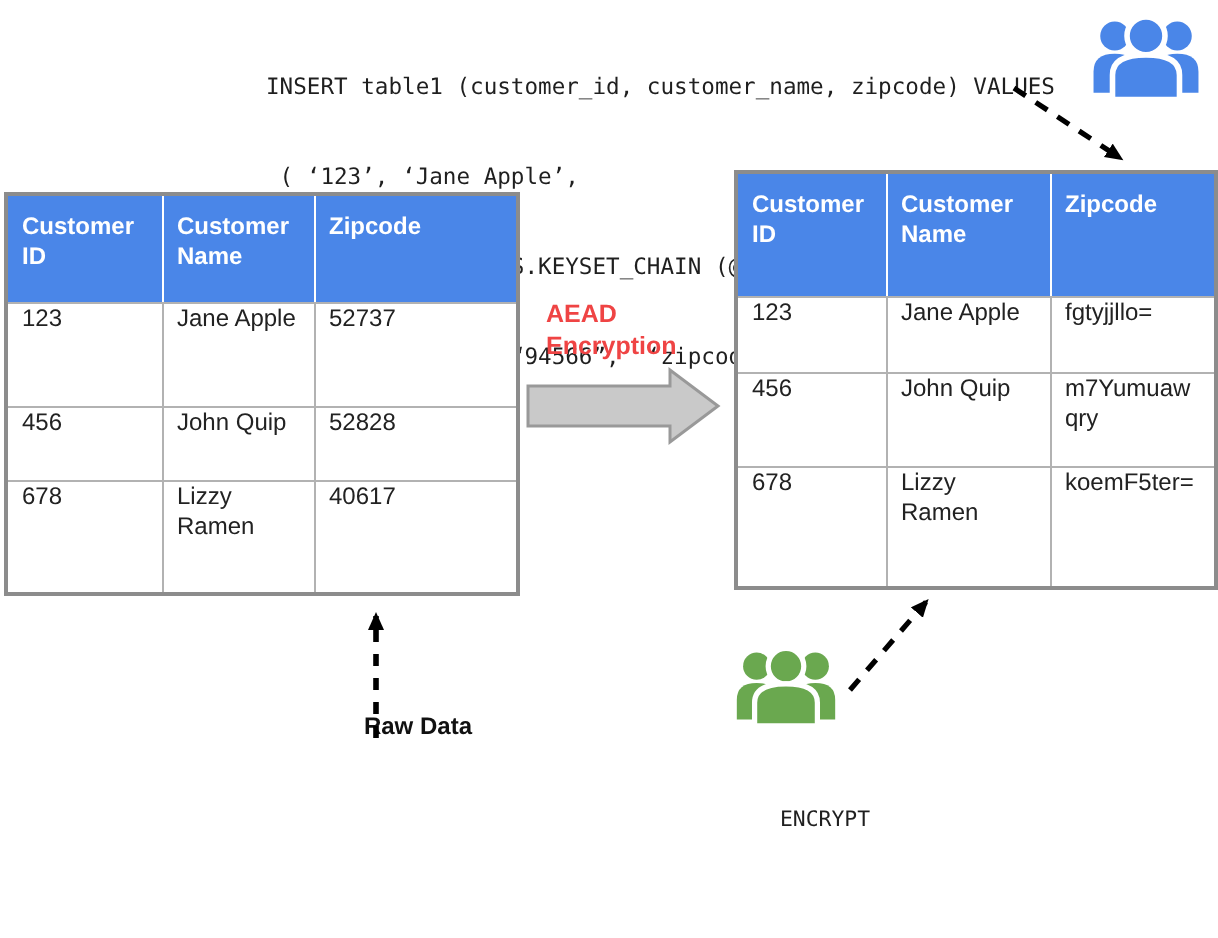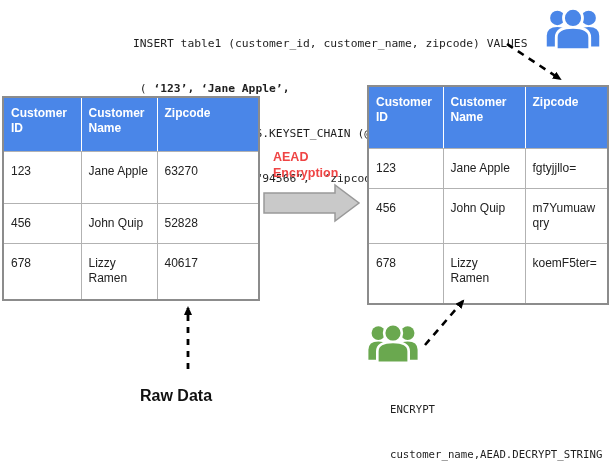--- a/index.html
+++ b/index.html
@@ -7,44 +7,44 @@
     position:relative;width:609px;height:469px;background:#ffffff;
     overflow:hidden;font-family:"Liberation Sans",sans-serif;color:#1a1a1a;
   }
   
   .code{
     position:absolute;font-family:"DejaVu Sans Mono","Liberation Mono",monospace;
     color:#1f1f1f;white-space:pre;
   }
   #insert-code{left:133px;top:6px;font-size:11.3px;line-height:15px;}
   #select-code{left:390px;top:372px;font-size:10.7px;line-height:15px;}
-  .code .bold{font-weight:bold;}
+  .code .bold{font-weight:normal;}
   
   .tbl{border-collapse:collapse;table-layout:fixed;position:absolute;}
   .tbl th{
     background:#4a86e8;color:#ffffff;font-weight:bold;font-size:12px;
     text-align:left;vertical-align:top;padding:8px 7px;
     border:1px solid #ffffff;border-bottom:1px solid #b2b2b2;line-height:15px;
   }
   .tbl td{
     font-size:12px;color:#222;text-align:left;vertical-align:top;
-    padding:12px 7px;border:1px solid #b2b2b2;background:#fff;line-height:15px;
+    padding:0 7px;border:1px solid #b2b2b2;background:#fff;line-height:15px;
   }
   .tbl{border:2px solid #8c8c8c;}
   #left-table{left:2px;top:96px;width:256px;}
   #right-table{left:367px;top:85px;width:240px;}
   td.brk{word-break:break-all;}
   
   #aead-label{
     position:absolute;left:273px;top:149px;width:78px;
     font-weight:bold;font-size:12.5px;line-height:16px;color:#ef4444;
   }
   #raw-label{
-    position:absolute;left:140px;top:387px;width:96px;text-align:left;
-    font-weight:bold;font-size:16px;color:#111;
+    position:absolute;left:140px;top:356px;width:96px;text-align:right;
+    font-weight:bold;font-size:12px;color:#111;
   }
   
   .abs{position:absolute;}
   #arrows-overlay{left:0;top:0;pointer-events:none;}
 </style>
 </head>
 <body>
 
 <div id="canvas">
 
@@ -85,21 +85,21 @@
       </colgroup>
     <tbody>
         <tr style="height:54px">
       <th>Customer ID</th>
       <th>Customer Name</th>
       <th>Zipcode</th>
     </tr>
     <tr style="height:52px">
       <td>123</td>
       <td>Jane Apple</td>
-      <td>63270</td>
+      <td>52737</td>
     </tr>
     <tr style="height:37px">
       <td>456</td>
       <td>John Quip</td>
       <td>52828</td>
     </tr>
     <tr style="height:57px">
       <td>678</td>
       <td>Lizzy Ramen</td>
       <td>40617</td>
@@ -139,21 +139,20 @@
       <td>Lizzy Ramen</td>
       <td class="brk">koemF5ter=</td>
     </tr>
   </tbody>
     </table>
 
   <div id="raw-label">Raw Data</div>
 
   <div id="select-code" class="code">
     <div>ENCRYPT</div>
-    <div>customer_name,AEAD.DECRYPT_STRING</div>
     
     
     
     
   </div>
 
   <svg id="arrows-overlay" class="abs" width="609" height="469" viewBox="0 0 609 469">
     <defs>
       <marker id="ah" markerWidth="10" markerHeight="10" refX="7" refY="4" orient="auto" markerUnits="userSpaceOnUse">
         <path d="M0,0 L9,4 L0,8 Z" fill="#000"></path>

